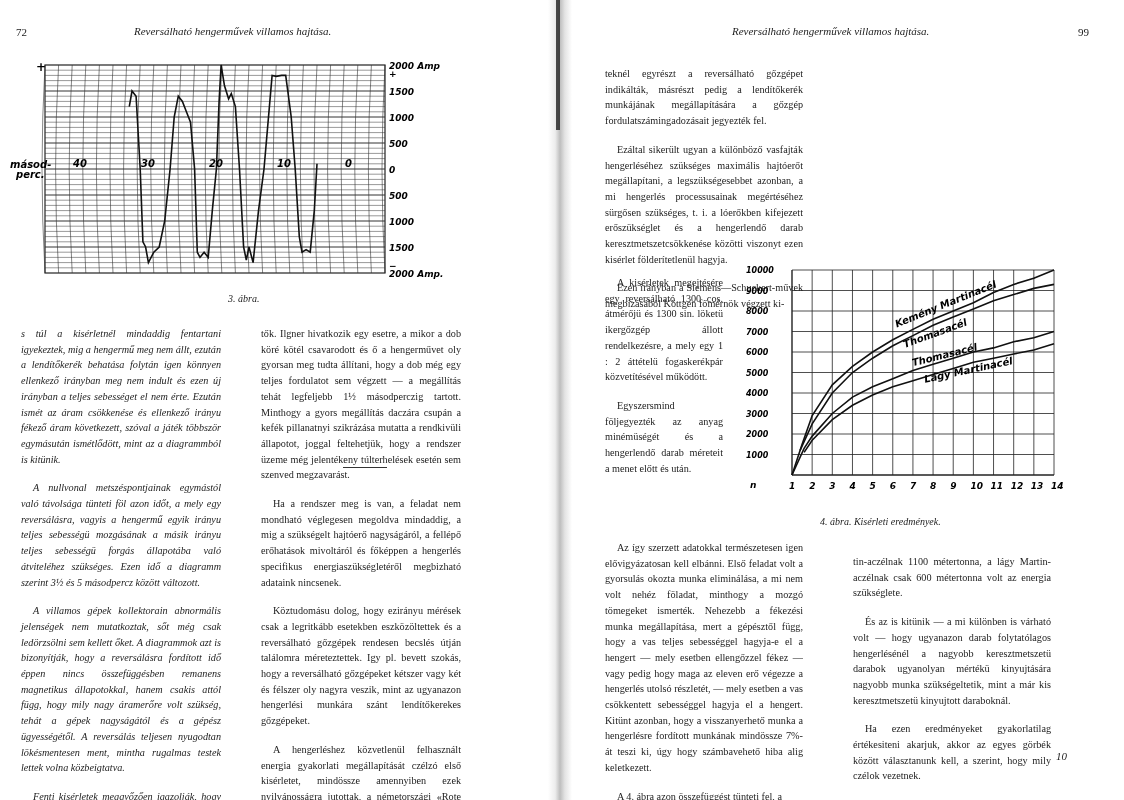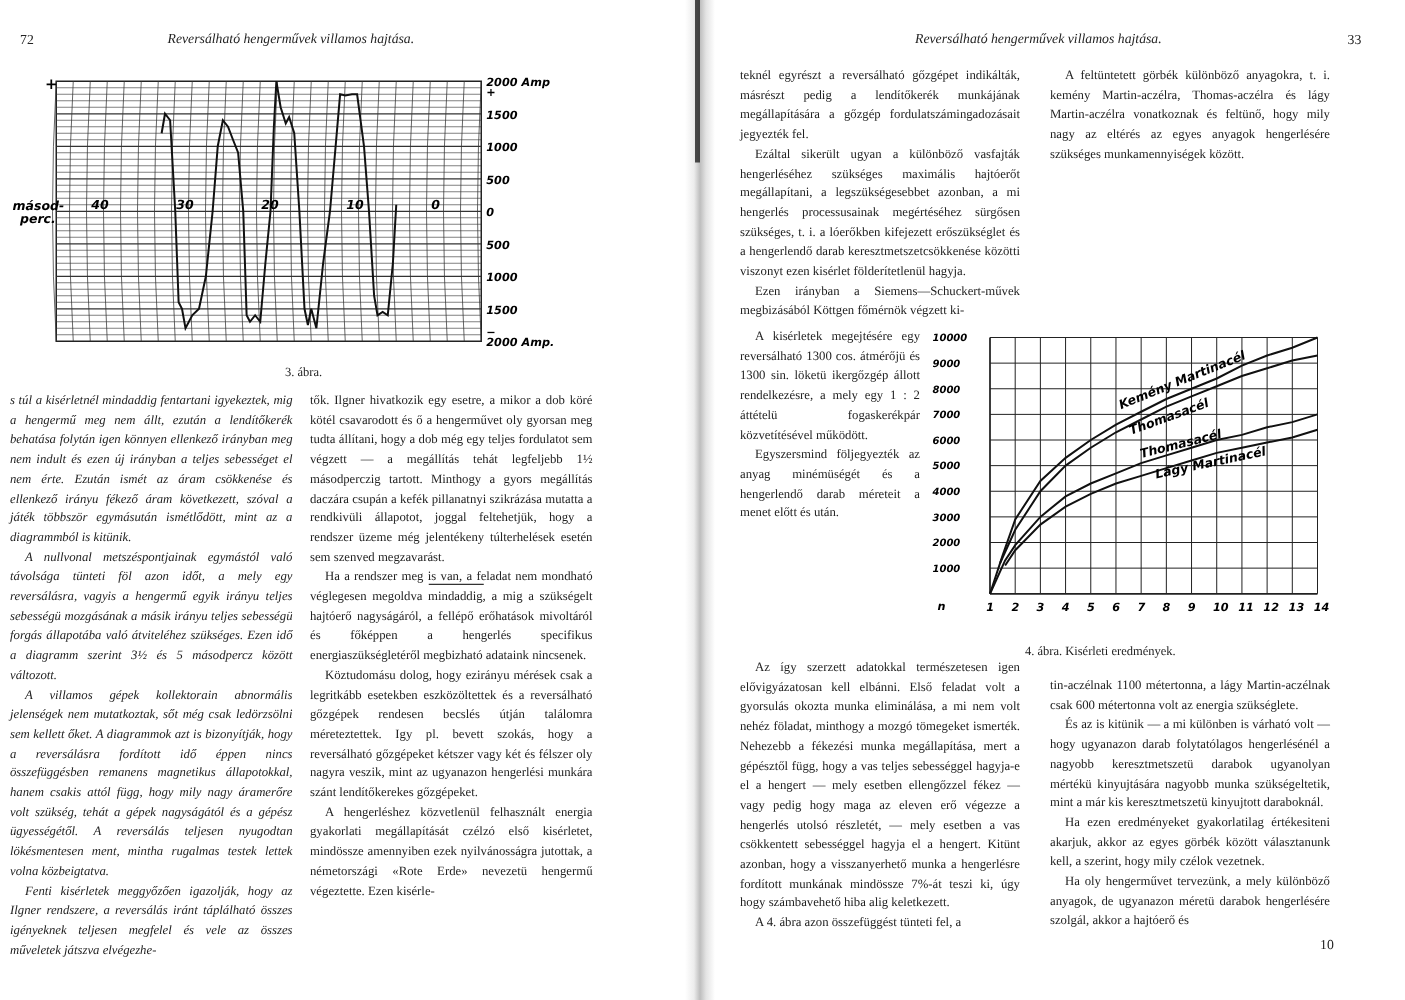--- a/index.html
+++ b/index.html
@@ -5,23 +5,23 @@
   html,body{margin:0;padding:0;background:#fff;}
   body{width:1124px;height:800px;position:relative;overflow:hidden;font-family:"Liberation Serif","DejaVu Serif",serif;color:#222;}
   .page{position:absolute;top:0;height:700px;}
   #left{left:0;width:562px;}
   #right{left:562px;width:562px;}
   .gutter{position:absolute;left:548px;top:0;width:24px;height:800px;background:linear-gradient(90deg,#fff 0%,#ddd 30%,#888 50%,#ccc 70%,#fff 100%);opacity:.55;}
   .gutter2{position:absolute;left:556px;top:0;width:4px;height:130px;background:#222;opacity:.8;}
   .pgnum{position:absolute;top:26px;font-size:11px;}
   .runhead{position:absolute;top:25px;font-size:11px;font-style:italic;}
   .col{position:absolute;font-size:10.2px;line-height:15.7px;text-align:justify;}
-  .col p{margin:0;text-indent:0;}
+  .col p{margin:13px;text-indent:0;}
   .col p.ind{text-indent:12px;}
-  .caption{position:absolute;font-size:10px;}
+  .caption{position:absolute;font-size:10px;font-style:italic;}
   .rule{position:absolute;height:1px;background:#333;}
   svg text{font-family:"DejaVu Sans",sans-serif;font-style:italic;font-weight:bold;}
 </style>
 </head>
 <body>
 
 <div class="page" id="left">
   <div class="pgnum" style="left:16px;">72</div>
   <div class="runhead" style="left:134px;">Reversálható hengerművek villamos hajtása.</div>
 
@@ -136,37 +136,36 @@
       <p class="ind">A hengerléshez közvetlenül felhasznált energia gyakorlati megállapítását czélzó első kisérletet, mindössze amennyiben ezek nyilvánosságra jutottak, a németországi «Rote Erde» nevezetü hengermű végeztette. Ezen kisérle-</p>
     </div>
   <div class="rule" style="left:343px;top:467px;width:44px;"></div>
 </div>
 
 <div class="gutter"></div>
 <div class="gutter2"></div>
 
 <div class="page" id="right">
   <div class="runhead" style="left:170px;">Reversálható hengerművek villamos hajtása.</div>
-  <div class="pgnum" style="left:516px;">33</div>
+  <div class="pgnum" style="left:516px;">99</div>
 
   <div class="col" id="r-col1-top" style="left:30px;top:53px;width:224px;">
       <p>teknél egyrészt a reversálható gőzgépet indikálták, másrészt pedig a lendítőkerék munkájának megállapítására a gőzgép fordulatszámingadozásait jegyezték fel.</p>
       <p class="ind">Ezáltal sikerült ugyan a különböző vasfajták hengerléséhez szükséges maximális hajtóerőt megállapítani, a legszükségesebbet azonban, a mi hengerlés processusainak megértéséhez sürgősen szükséges, t. i. a lóerőkben kifejezett erőszükséglet és a hengerlendő darab keresztmetszetcsökkenése közötti viszonyt ezen kisérlet földerítetlenül hagyja.</p>
       <p class="ind">Ezen irányban a Siemens—Schuckert-művek megbizásából Köttgen főmérnök végzett ki-</p>
     </div>
   <div class="col" id="r-col1-narrow" style="left:30px;top:262px;width:144px;">
       <p class="ind">A kisérletek megejtésére egy reversálható 1300 cos. átmérőjü és 1300 sin. löketü ikergőzgép állott rendelkezésre, a mely egy 1 : 2 áttételü fogaskerékpár közvetítésével működött.</p>
       <p class="ind">Egyszersmind följegyezték az anyag minémüségét és a hengerlendő darab méreteit a menet előtt és után.</p>
     </div>
   <div class="col" id="r-col1-bottom" style="left:30px;top:527px;width:224px;">
       <p class="ind">Az így szerzett adatokkal természetesen igen elővigyázatosan kell elbánni. Első feladat volt a gyorsulás okozta munka eliminálása, a mi nem volt nehéz föladat, minthogy a mozgó tömegeket ismerték. Nehezebb a fékezési munka megállapítása, mert a gépésztől függ, hogy a vas teljes sebességgel hagyja-e el a hengert — mely esetben ellengőzzel fékez — vagy pedig hogy maga az eleven erő végezze a hengerlés utolsó részletét, — mely esetben a vas csökkentett sebességgel hagyja el a hengert. Kitünt azonban, hogy a visszanyerhető munka a hengerlésre fordított munkának mindössze 7%-át teszi ki, úgy hogy számbavehető hiba alig keletkezett.</p>
       <p class="ind">A 4. ábra azon összefüggést tünteti fel, a</p>
     </div>
   <div class="col" id="r-col2-top" style="left:278px;top:53px;width:224px;">
-      <p class="ind">A feltüntetett görbék különböző anyagokra, t. i. kemény Martin-aczélra, Thomas-aczélra és lágy Martin-aczélra vonatkoznak és feltünő, hogy mily nagy az eltérés az egyes anyagok hengerlésére szükséges munkamennyiségek között.</p>
     </div>
   <div class="col" id="r-col2-bottom" style="left:278px;top:541px;width:224px;">
       <p>tin-aczélnak 1100 métertonna, a lágy Martin-aczélnak csak 600 métertonna volt az energia szükséglete.</p>
       <p class="ind">És az is kitünik — a mi különben is várható volt — hogy ugyanazon darab folytatólagos hengerlésénél a nagyobb keresztmetszetü darabok ugyanolyan mértékü kinyujtására nagyobb munka szükségeltetik, mint a már kis keresztmetszetü kinyujtott daraboknál.</p>
       <p class="ind">Ha ezen eredményeket gyakorlatilag értékesiteni akarjuk, akkor az egyes görbék között választanunk kell, a szerint, hogy mily czélok vezetnek.</p>
       <p class="ind">Ha oly hengerművet tervezünk, a mely különböző anyagok, de ugyanazon méretü darabok hengerlésére szolgál, akkor a hajtóerő és</p>
     </div>
 
   <svg id="fig4" width="330" height="250" style="position:absolute;left:180px;top:258px;">
     <g id="fig4-grid">

